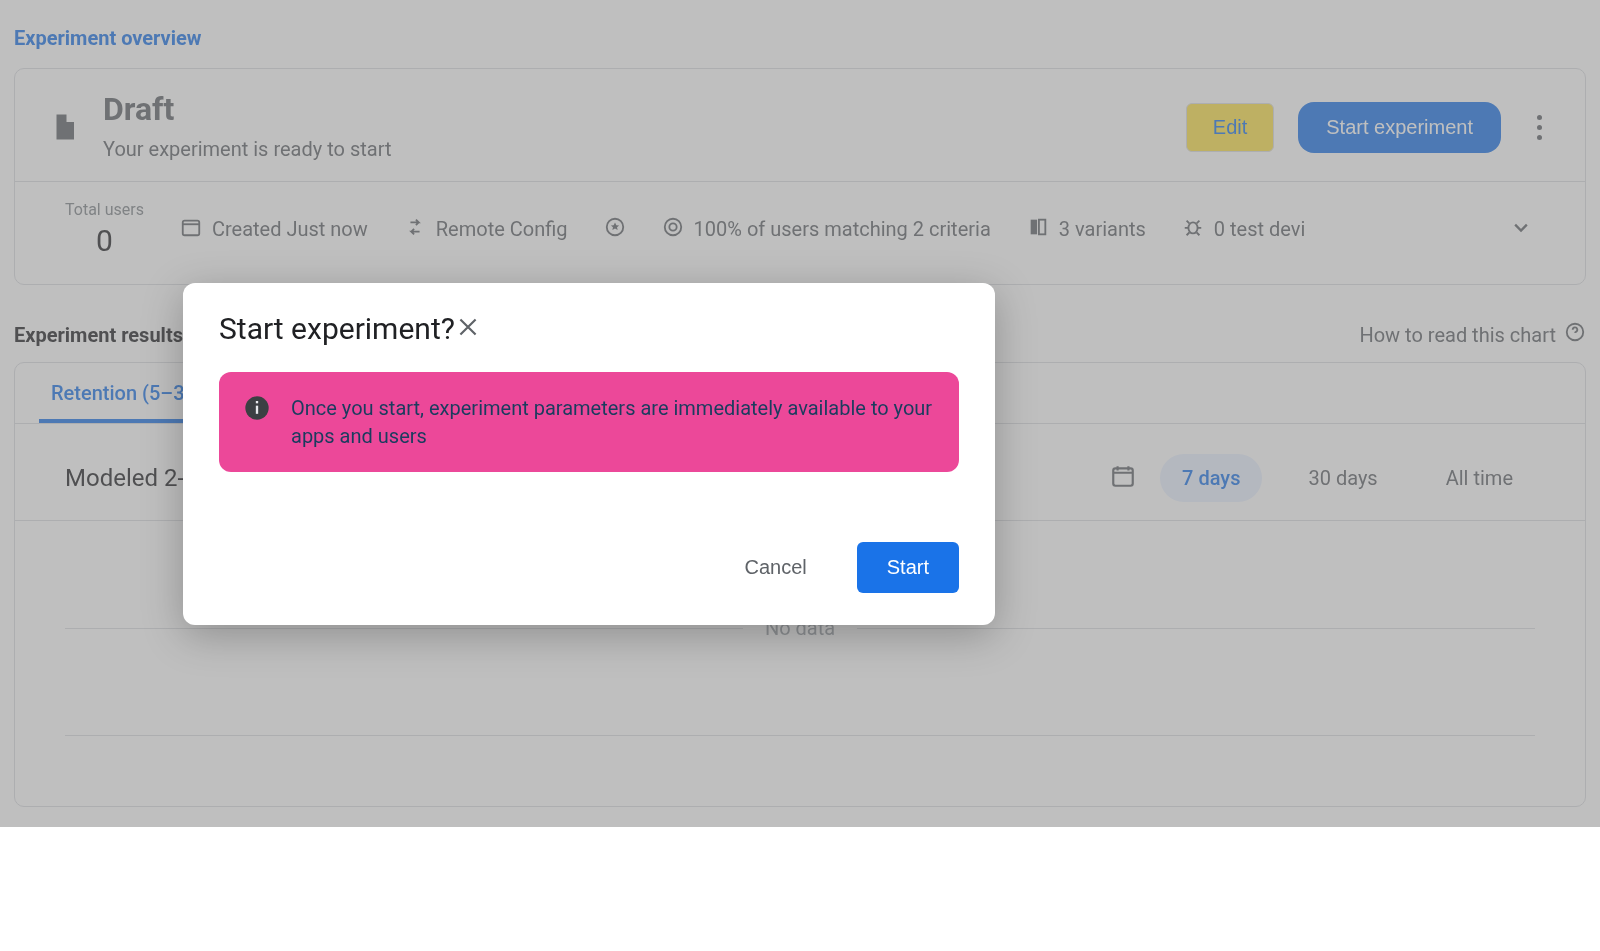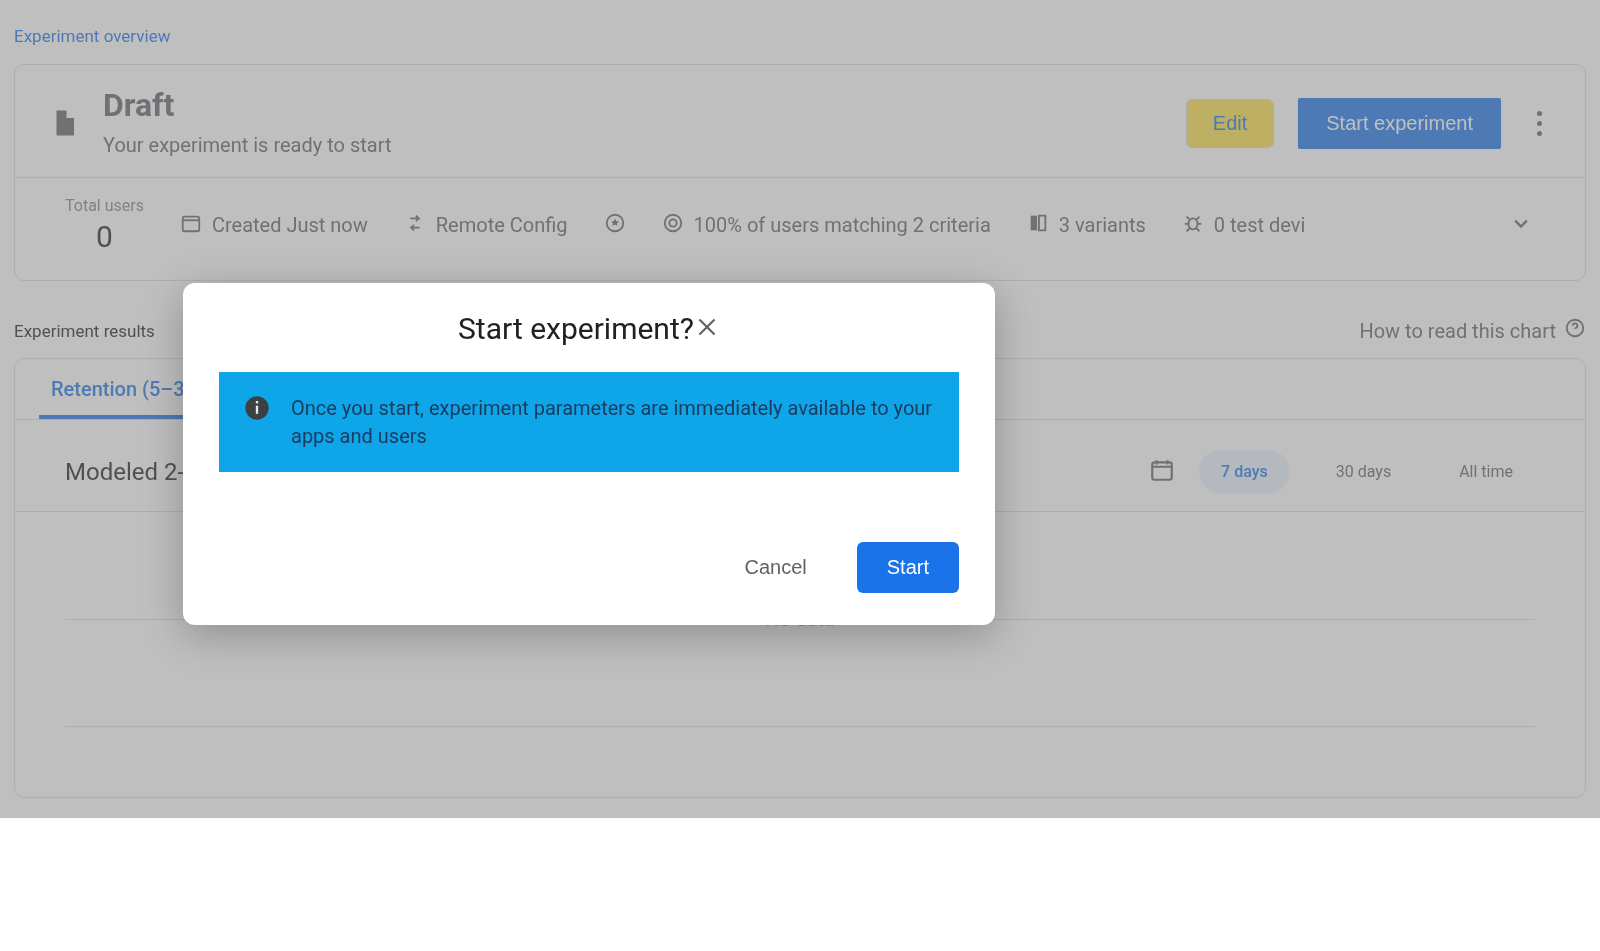--- a/index.html
+++ b/index.html
@@ -10,22 +10,22 @@
     color: #202124;
     width: 1600px;
     height: 951px;
     overflow: hidden;
   }
   .page {
     padding: 20px 14px;
     position: relative;
   }
   .section-title {
-    font-size: 17px;
-    font-weight: 400;
+    font-size: 20px;
+    font-weight: 700;
     color: #1a73e8;
     margin: 6px 0 18px 0;
   }
   .section-title.dark { color: #202124; margin-top: 36px; margin-bottom: 14px;}
   .card {
     border: 1px solid #dadce0;
     border-radius: 10px;
     background: #fff;
   }
   .overview-header {
@@ -39,21 +39,21 @@
   .file-icon svg { width: 30px; height: 38px; fill:#5f6368; display:block;}
   .ov-title { font-size: 32px; font-weight: 700; color: #5f6368; line-height:1; }
   .ov-sub   { font-size: 20px; color: #5f6368; margin-top: 12px; }
   .ov-right { display: flex; align-items: center; gap: 24px; }
   .btn-outline {
     border: 1px solid #dadce0; color:#1a73e8; background:#fde047;
     padding: 12px 26px; font-size:20px; border-radius:6px; font-weight:500;
   }
   .btn-primary {
     background:#1a73e8; color:#fff; border:none; padding:14px 28px;
-    font-size:20px; border-radius:2px; font-weight:500;
+    font-size:20px; border-radius:16px; font-weight:500;
   }
   .kebab { width:28px; display:flex; flex-direction:column; align-items:center; gap:5px; }
   .kebab span{ width:5px; height:5px; border-radius:50%; background:#5f6368; }
   .meta-row {
     display:flex; align-items:center; gap:36px; padding:18px 50px 26px 50px;
     color:#5f6368; font-size:20px;
   }
   .meta-block { display:flex; flex-direction:column; }
   .meta-label { font-size:16px; color:#80868b; }
   .meta-value { font-size:30px; color:#202124; text-align:center; margin-top:4px;}
@@ -70,44 +70,44 @@
     padding:18px 12px 14px 12px; font-size:20px; color:#1a73e8; font-weight:500;
     border-bottom:4px solid #1a73e8;
   }
   .chart-head {
     display:flex; align-items:center; justify-content:space-between;
     padding:30px 50px 18px 50px; border-bottom:1px solid #dadce0;
   }
   .chart-title { font-size:24px; color:#202124; }
   .range-group { display:flex; align-items:center; gap:24px; }
   .range-group .cal svg{ width:26px; height:26px; fill:#5f6368; }
-  .range-btn { padding:12px 22px; border-radius:28px; font-size:16px; color:#5f6368; }
+  .range-btn { padding:12px 22px; border-radius:28px; font-size:20px; color:#5f6368; }
   .range-btn.active { background:#e8f0fe; color:#1a73e8; font-weight:500;}
   .chart-body { padding:0 50px 70px 50px; }
   .hr{ height:1px; background:#dadce0; margin-top:95px;}
   .nodata-row{ display:flex; align-items:center; margin-top:95px;}
   .nodata-row .line{ flex:1; height:1px; background:#dadce0; }
   .nodata-row .txt { padding:0 22px; color:#9aa0a6; font-size:20px; }
 
   
   .scrim {
     position:absolute; inset:0; background:rgba(128,128,128,0.5);
     display:flex;
   }
   .dialog {
     position:absolute; top:283px; left:183px; width:812px;
     background:#fff; border-radius:12px; padding:28px 36px 32px 36px;
     box-shadow:0 10px 40px rgba(0,0,0,.25);
   }
-  .dialog-head { display:flex; align-items:center; justify-content:center; }
+  .dialog-head { display:flex; align-items:center; justify-content:flex-start; }
   .dialog-title { font-size:30px; font-weight:400; color:#202124; }
   .close svg{ width:26px;height:26px; fill:#5f6368; }
   .info-banner {
     display:flex; gap:20px; align-items:flex-start;
-    background:#0ea5e9; padding:22px 24px; border-radius:0; margin-top:26px;
+    background:#ec4899; padding:22px 24px; border-radius:12px; margin-top:26px;
     color:#1a3c5e; font-size:20px; line-height:1.4;
   }
   .info-banner .i svg{ width:28px;height:28px; fill:#3c4043; }
   .dialog-actions{ display:flex; justify-content:flex-end; gap:32px; margin-top:70px; align-items:center;}
   .btn-text{ font-size:20px; color:#5f6368; padding:10px 18px; background:none; border:none; }
   .btn-raised{ background:#1a73e8; color:#fff; font-size:20px; border:none; padding:14px 30px; border-radius:6px; font-weight:500;}
 </style>
 </head>
 <body>
 

